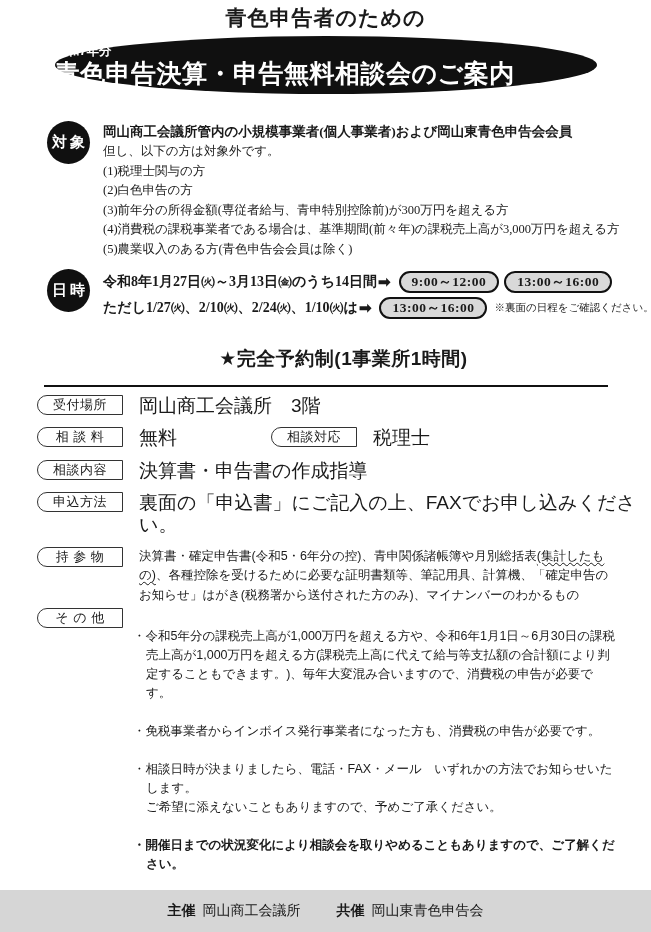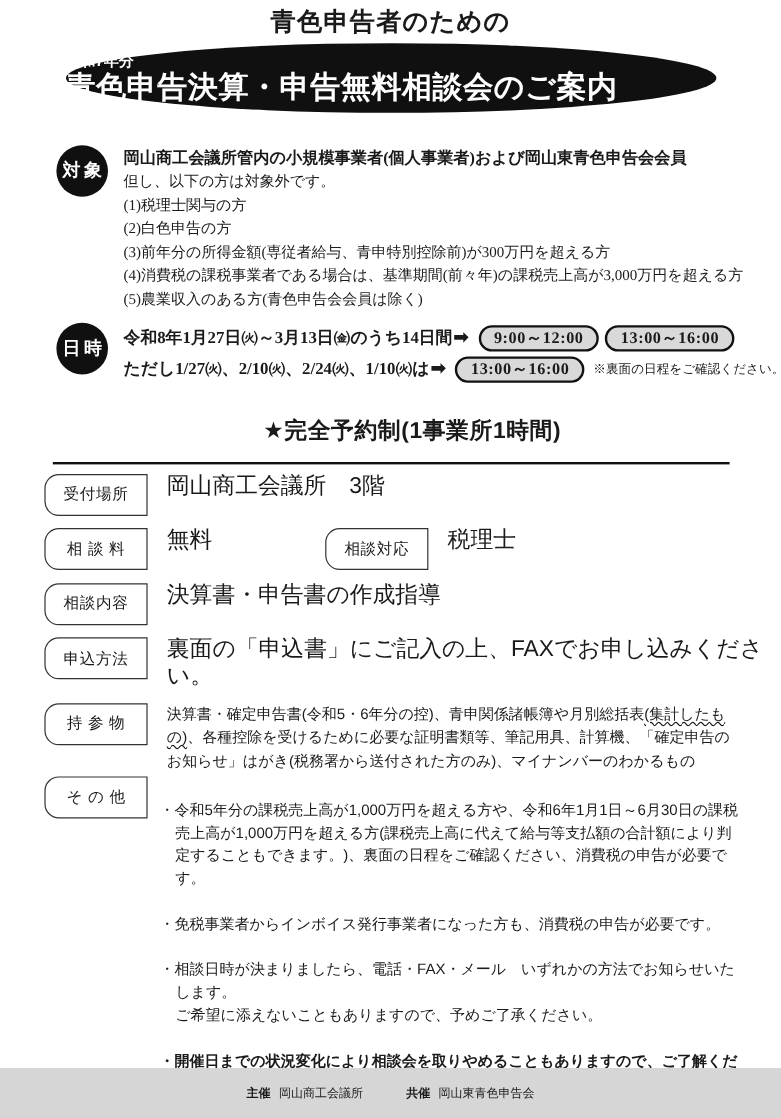--- a/index.html
+++ b/index.html
@@ -52,42 +52,42 @@
   .reservation { margin-top:25px; text-align:center; font-size:19px; font-weight:bold; letter-spacing:0.5px;padding-left:36px; }
 
   .rule { border:none; border-top:2px solid #111; margin:13px 43px 0 44px; }
 
   
   .info { padding-left:37px; margin-top:8px; }
   .irow { display:flex; align-items:flex-start; margin-bottom:10.5px; }
   .irow-items { margin-bottom:2px; }
   .irow-others { margin-bottom:0; }
   .tag {
-    width:86px; height:35px; box-sizing:border-box; flex-shrink:0;
+    width:86px; height:20px; box-sizing:border-box; flex-shrink:0;
     border:1.5px solid #333; border-radius:12px 0 0 12px;
     display:flex; align-items:center; justify-content:center;
     font-size:13px; letter-spacing:0.5px;
   }
   .tag2 { margin-left:94px; }
   .val { font-size:19px; margin-left:16px; line-height:22px; }
   .val-small { font-size:12.5px; line-height:19.8px; width:478px; }
   .wavy { text-decoration:underline wavy 1px; text-underline-offset:2px; }
   .u-line { text-decoration:underline; text-underline-offset:2px; }
   .u-wavy { text-decoration:underline wavy 1px; text-underline-offset:2px; }
 
   .bullets { margin-left:10px; width:482px; font-size:12.5px; line-height:19px; white-space:pre-line; }
   .bullet { padding-left:13px; text-indent:-13px; }
   .bullet::before { content:"・"; }
   .bullet-bold { font-weight:bold; }
 
   
   .band {
     position:absolute; left:0; bottom:0; width:651px; height:42px;
     background:#d6d6d6; display:flex; align-items:center; justify-content:center;
-    font-size:10px;
+    font-size:14px;
   }
   .blabel { font-weight:bold; margin-right:7px; }
   .blabel2 { margin-left:36px; }
 </style>
 </head>
 <body>
 
 <div class="page">
 
   <div class="eyebrow">青色申告者のための</div>
@@ -151,21 +151,21 @@
       <div class="tag">申込方法</div>
       <div class="val">裏面の「申込書」にご記入の上、FAXでお申し込みください。</div>
     </div>
     <div class="irow irow-items">
       <div class="tag">持 参 物</div>
       <div class="val val-small"><span>決算書・確定申告書(令和5・6年分の控)、青申関係諸帳簿や月別総括表</span><span class="wavy">(集計したもの)</span><span>、各種控除を受けるために必要な証明書類等、筆記用具、計算機、「確定申告のお知らせ」はがき(税務署から送付された方のみ)、マイナンバーのわかるもの</span></div>
     </div>
     <div class="irow irow-others">
       <div class="tag">そ の 他</div>
       <div class="bullets">
-        <div class="bullet">令和5年分の課税売上高が1,000万円を超える方や、令和6年1月1日～6月30日の課税売上高が1,000万円を超える方(課税売上高に代えて給与等支払額の合計額により判定することもできます。)、裏面の日程をご確認ください、消費税の申告が必要です。</div>
+        <div class="bullet">令和5年分の課税売上高が1,000万円を超える方や、令和6年1月1日～6月30日の課税売上高が1,000万円を超える方(課税売上高に代えて給与等支払額の合計額により判定することもできます。)、毎年大変混み合いますので、消費税の申告が必要です。</div>
         <div class="bullet">免税事業者からインボイス発行事業者になった方も、消費税の申告が必要です。</div>
         <div class="bullet">相談日時が決まりましたら、電話・FAX・メール　いずれかの方法でお知らせいたします。
 ご希望に添えないこともありますので、予めご了承ください。</div>
         <div class="bullet bullet-bold">開催日までの状況変化により相談会を取りやめることもありますので、ご了解ください。</div>
         <div class="bullet"><span class="u-line">岡山東青色申告会(商工会議所ビル2階)での相談を希望される方は直接青申会(TEL 086-233-3223)へご予約ください。</span><span class="u-wavy">毎年大変混み合いますので、青申会会員の方はまずは青申会でのご相談をご検討ください。</span></div>
         
       </div>
     </div>
   </div>
 

